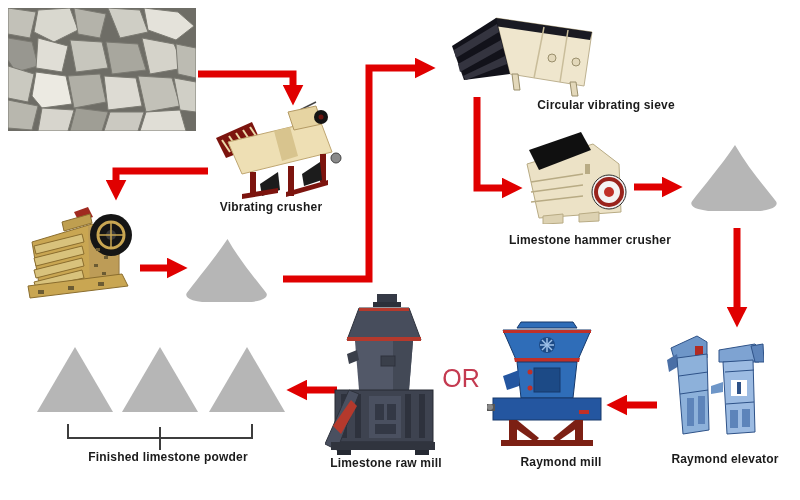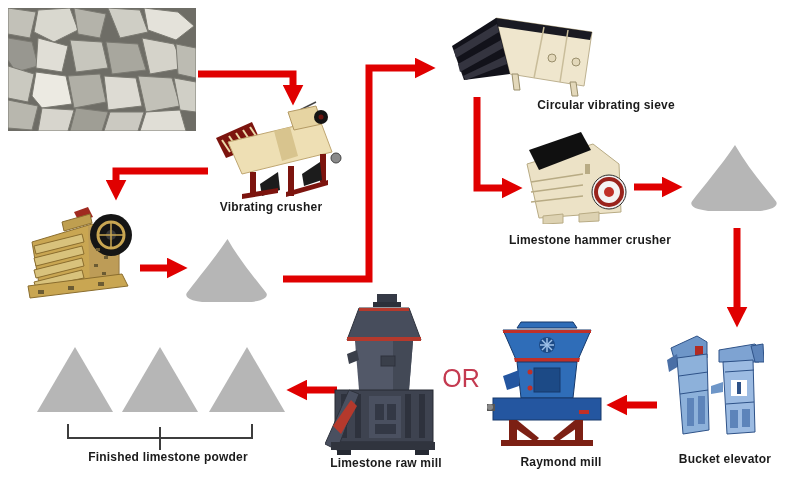--- a/index.html
+++ b/index.html
@@ -204,21 +204,21 @@
       <polygon points="56,30 86,28 88,100 60,102" fill="#9cbbe2" stroke="#2e5288" stroke-width="1"></polygon>
       <rect x="64" y="48" width="16" height="16" fill="#ffffff"></rect>
       <rect x="70" y="50" width="4" height="12" fill="#2e5288"></rect>
       <line x1="58" y1="40" x2="87" y2="38" stroke="#2e5288" stroke-width="1"></line>
       <line x1="59" y1="72" x2="87" y2="70" stroke="#2e5288" stroke-width="1"></line>
       <rect x="63" y="78" width="8" height="18" fill="#5d84ba"></rect>
       <rect x="75" y="77" width="8" height="18" fill="#5d84ba"></rect>
       <polygon points="44,54 56,50 56,60 44,62" fill="#6e96c8"></polygon>
     </svg>
   </div>
-  <div class="label" style="left:725px;top:452px;">Bucket elevator</div>
+  <div class="label" style="left:725px;top:452px;">Raymond elevator</div>
 
   <div class="node" style="left:487px;top:320px;width:120px;height:132px;">
     <svg viewBox="0 0 120 132">
       <polygon points="34,2 86,2 90,8 30,8" fill="#2f6db8" stroke="#16396b" stroke-width="1"></polygon>
       <polygon points="16,10 104,10 90,42 30,42" fill="#2f6db8" stroke="#16396b" stroke-width="1"></polygon>
       <rect x="16" y="10" width="88" height="3" fill="#c03028"></rect>
       <polygon points="27,38 93,38 92,42 28,42" fill="#c03028"></polygon>
       <circle cx="60" cy="25" r="8" fill="#1c4a86"></circle>
       <g stroke="#9cc0e8" stroke-width="1.5">
         <line x1="60" y1="18" x2="60" y2="32"></line>

